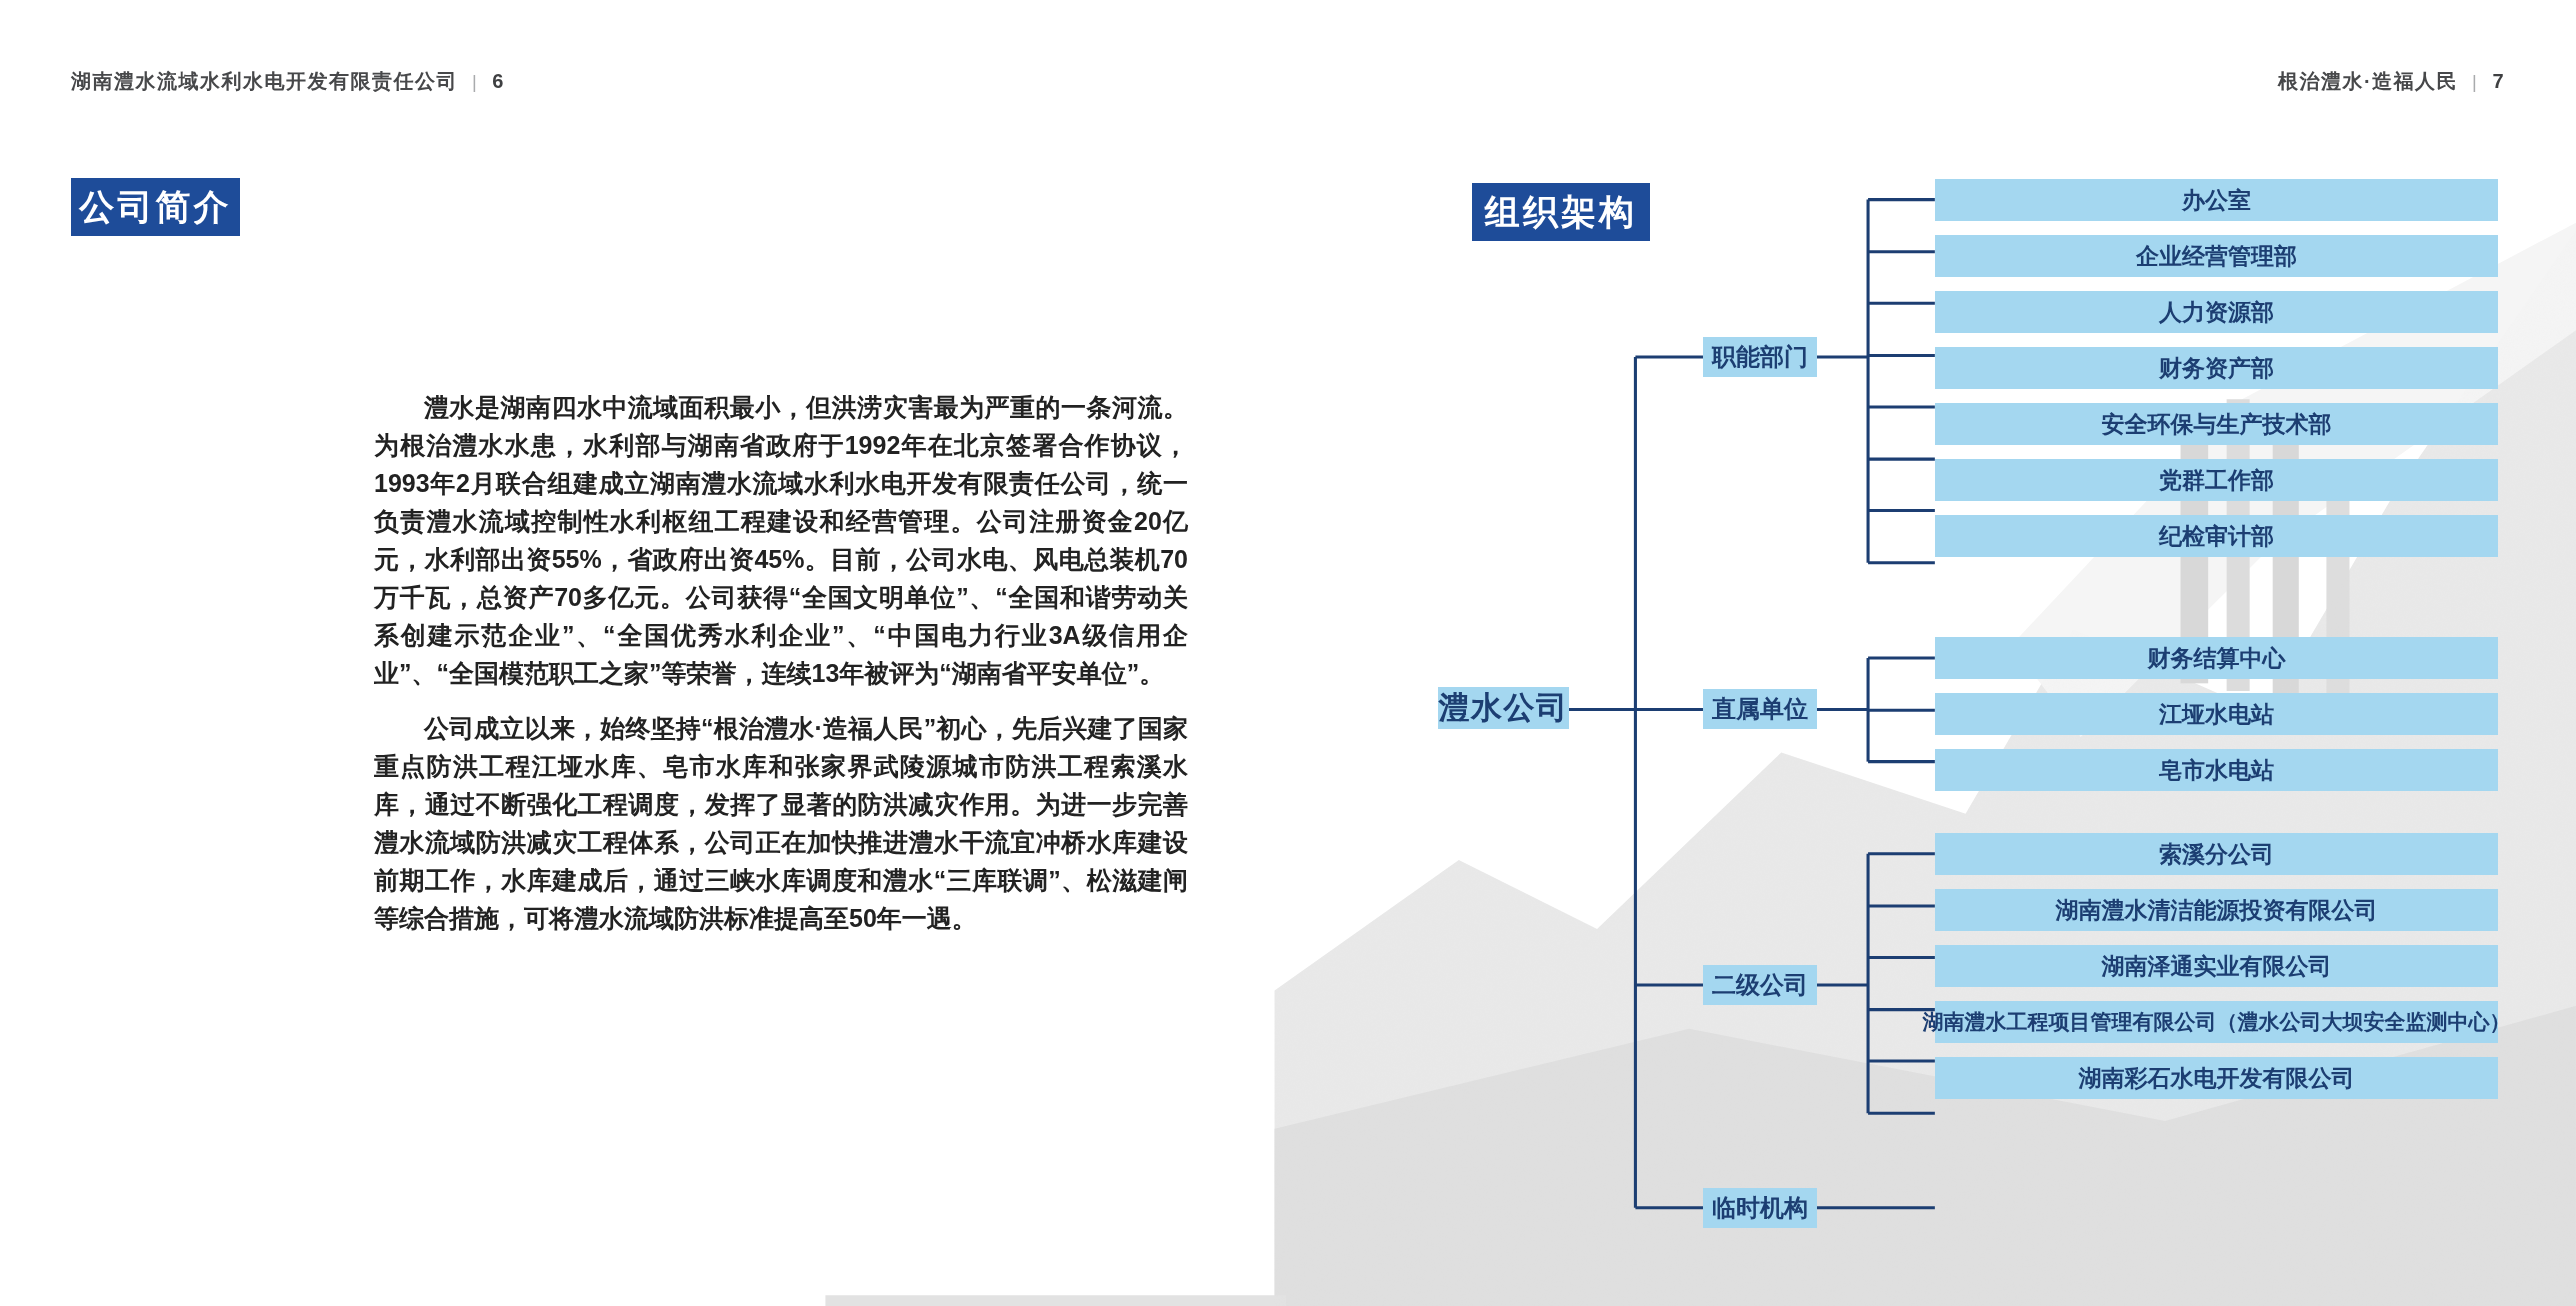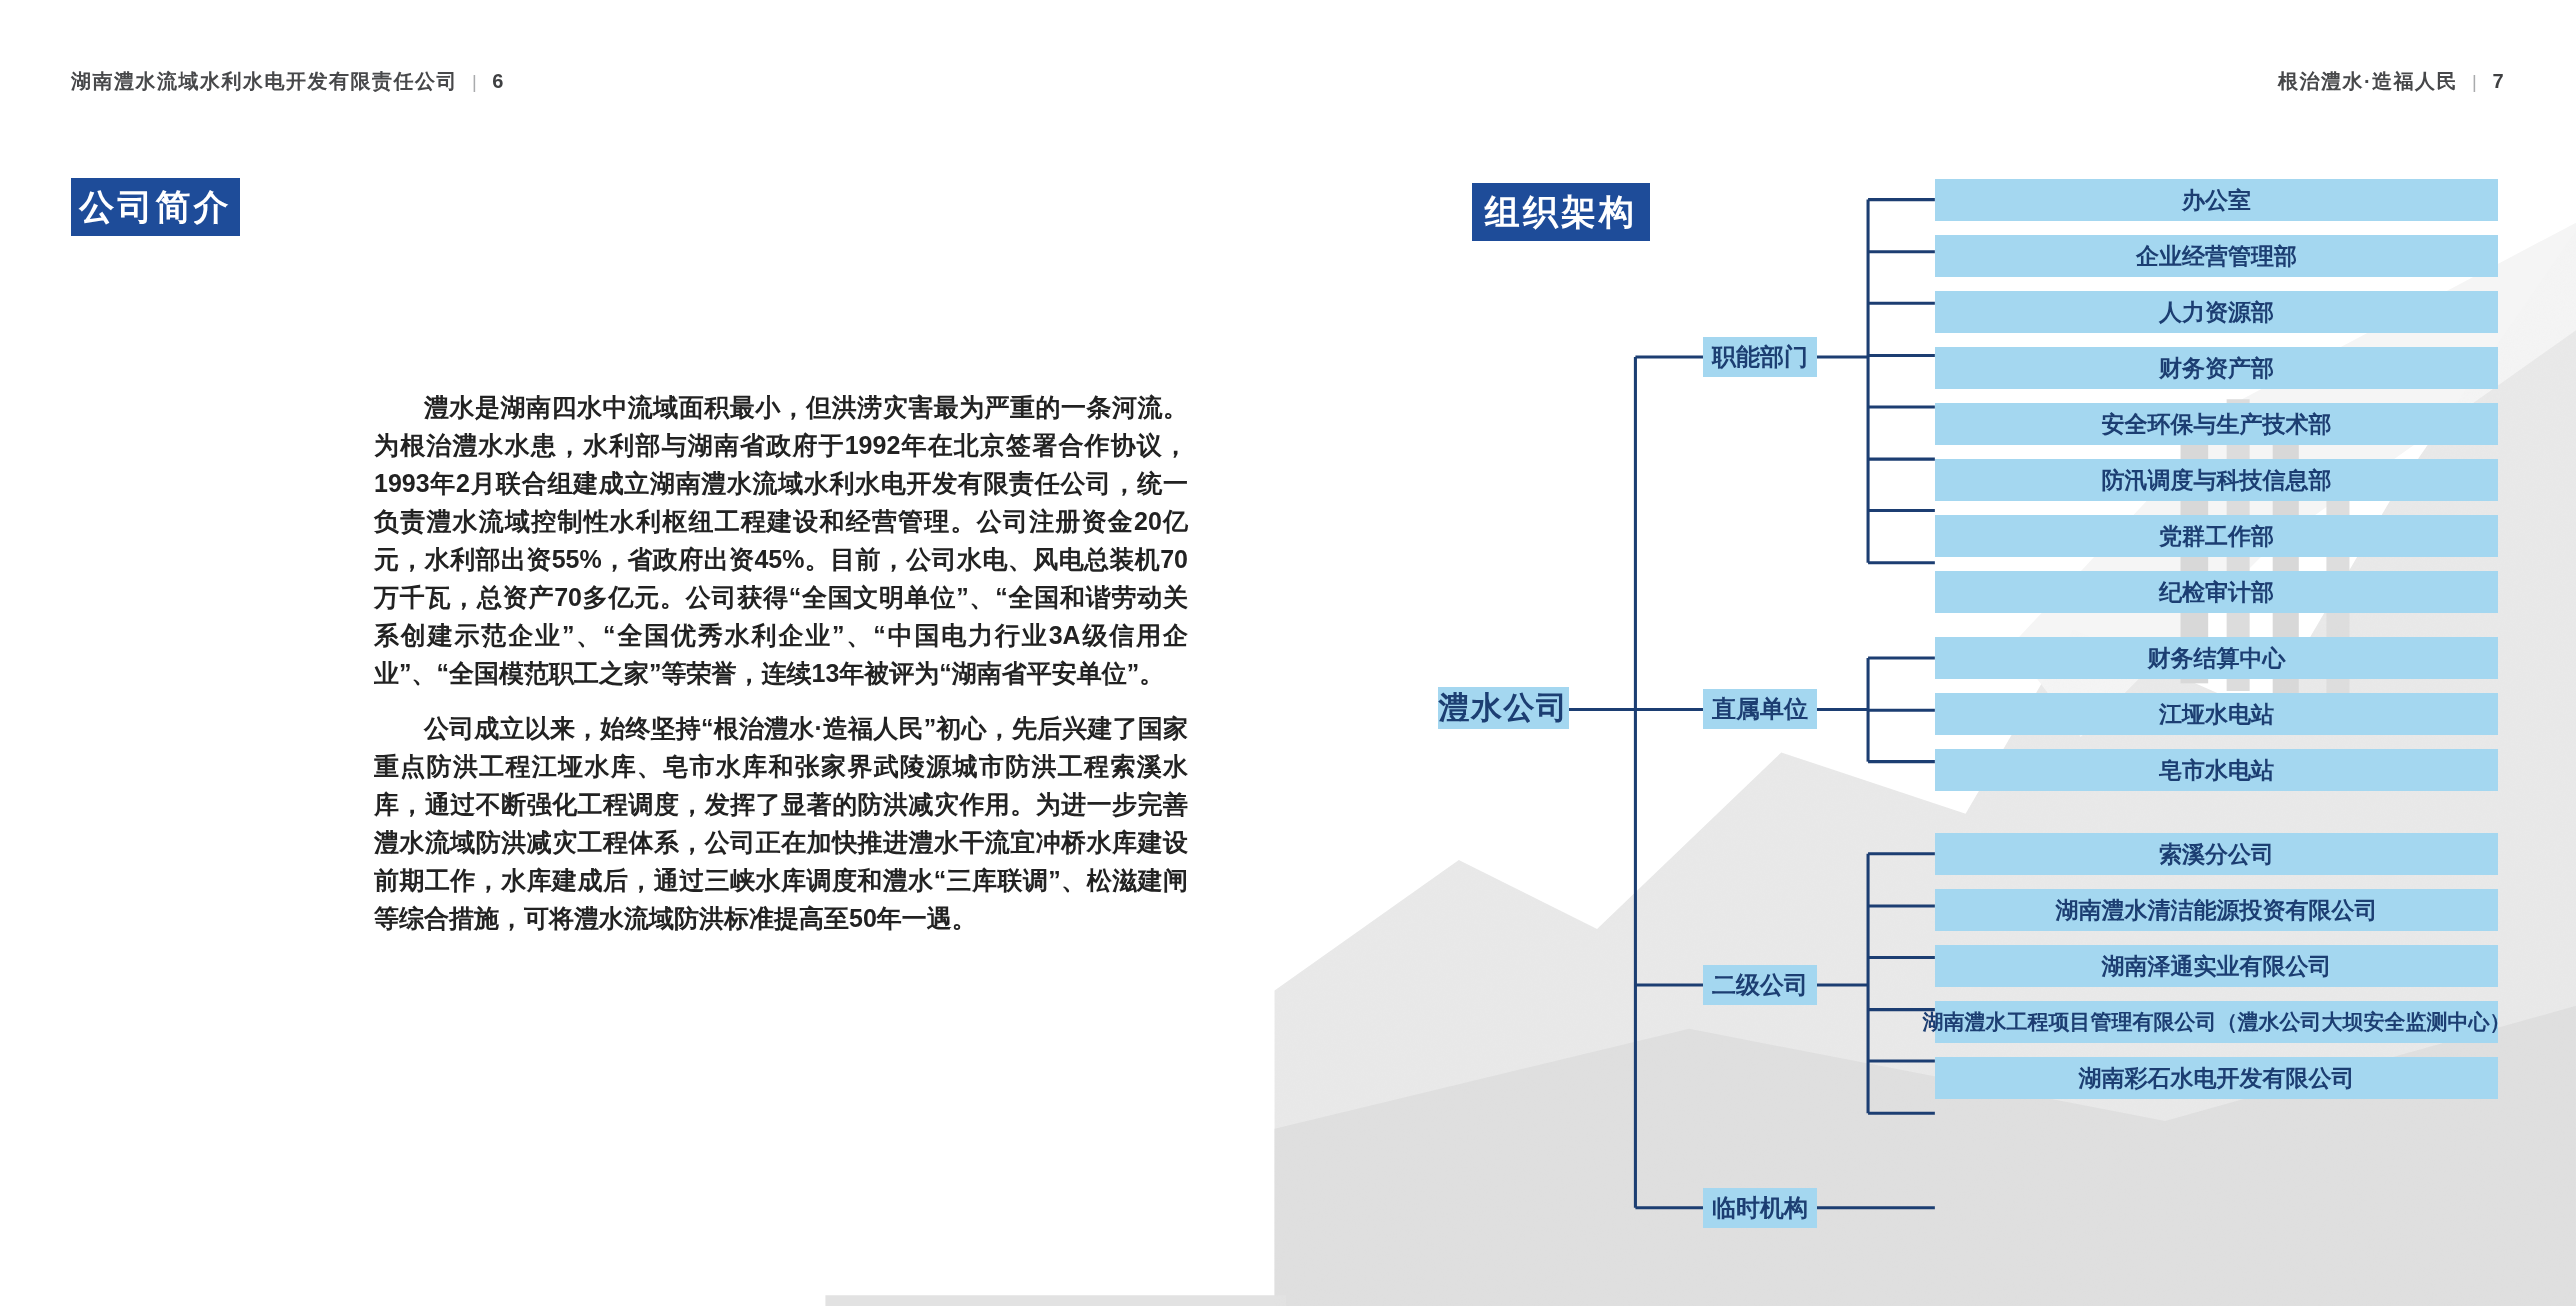--- a/index.html
+++ b/index.html
@@ -168,23 +168,20 @@
       <div class="org-child">
         <span>人力资源部</span>
       </div>
       <div class="org-child">
         <span>财务资产部</span>
       </div>
       <div class="org-child">
         <span>安全环保与生产技术部</span>
       </div>
       <div class="org-child">
-        <span>防汛调度与科技信息部</span>
-      </div>
-      <div class="org-child">
         <span>党群工作部</span>
       </div>
       <div class="org-child">
         <span>纪检审计部</span>
       </div>
     </div>
   <div class="org-group" style="top:637px">
       <div class="org-child">
         <span>财务结算中心</span>
       </div>

